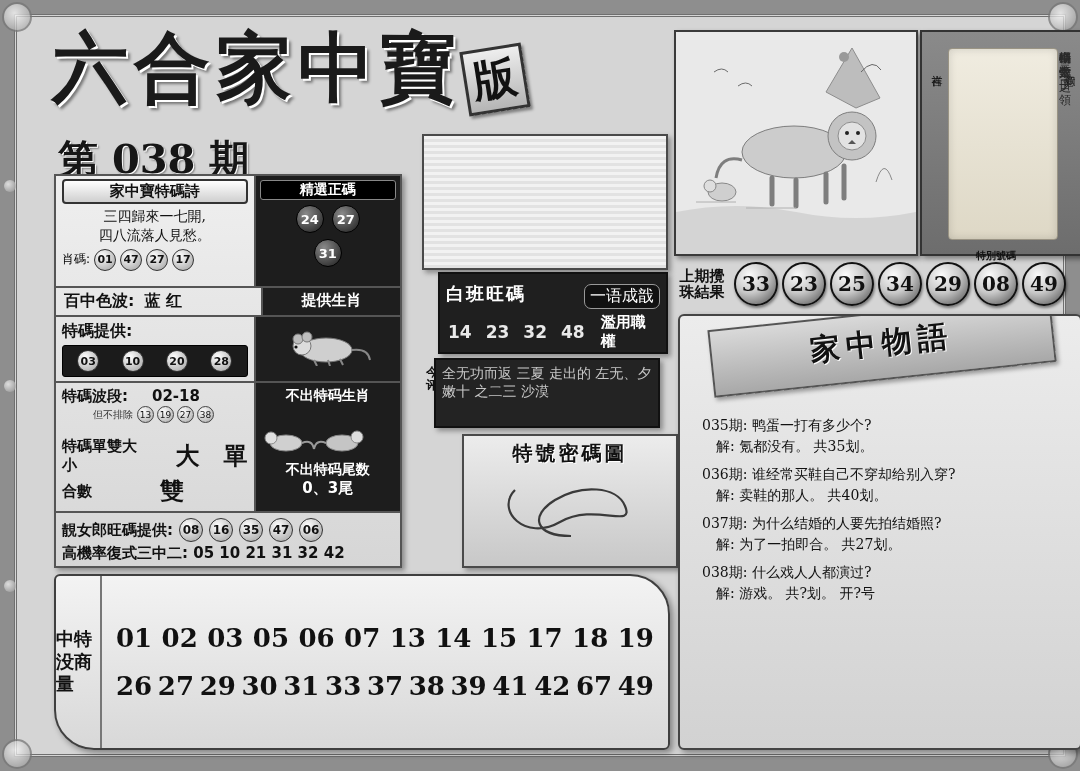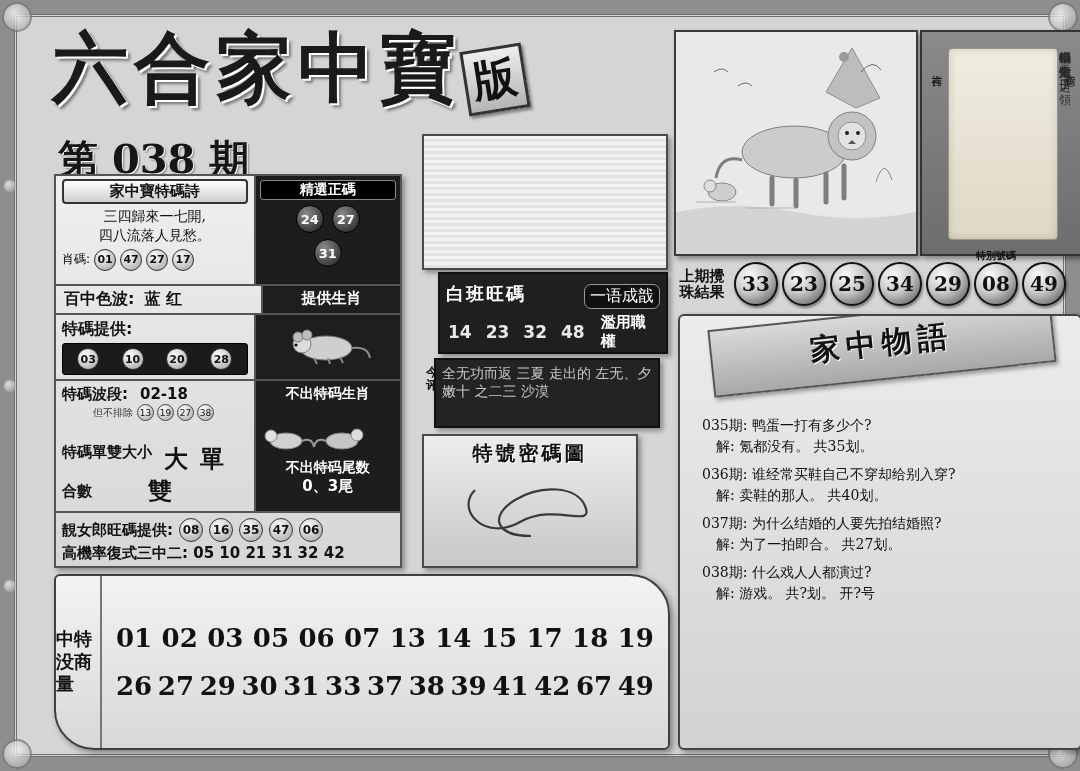--- a/index.html
+++ b/index.html
@@ -115,21 +115,21 @@
   .sec-title{font-size:16px;font-weight:bold;color:#111;margin-bottom:3px;}
   .dark-strip{
     background:#1b1b1b;border:1px solid #000;border-radius:3px;
     padding:4px 3px;display:flex;justify-content:space-around;
   }
   .mouse-art{height:48px;display:flex;align-items:center;justify-content:center;font-size:30px;color:#e8e8e8;}
 
   .lp-bot{display:flex;flex:1;}
   .lp-bot-l{width:58%;border-right:2px solid #555;padding:4px 6px;box-sizing:border-box;font-size:14px;color:#111;}
   .lp-bot-r{width:42%;padding:4px 4px;box-sizing:border-box;background:#1d1d1d;color:#fff;font-size:13px;text-align:center;}
-  .row-small{display:flex;align-items:baseline;gap:12px;font-size:15px;font-weight:bold;}
+  .row-small{display:flex;align-items:baseline;gap:24px;font-size:15px;font-weight:bold;}
   .tiny{font-size:10px;color:#333;font-weight:normal;}
   .mini-balls{display:flex;gap:3px;margin-left:4px;}
   .mini-ball{
     width:15px;height:15px;border-radius:50%;border:1px solid #444;
     background:radial-gradient(circle at 35% 30%,#fff,#a5a5a5);
     font-size:9px;display:flex;align-items:center;justify-content:center;color:#111;
   }
   .big-char{font-size:24px;font-weight:bold;font-family:"DejaVu Serif",serif;}
 
   .lp-lastrows{border-top:2px solid #555;padding:3px 6px;box-sizing:border-box;}
@@ -163,21 +163,21 @@
   .m2{left:416px;top:258px;width:226px;height:78px;background:#1f1f1f;border-color:#111;}
   .m2 .m2-top{display:flex;justify-content:space-between;align-items:center;padding:4px 6px;}
   .m2-title{color:#fff;font-size:18px;font-weight:bold;letter-spacing:2px;
     font-family:"DejaVu Serif",serif;}
   .m2-tag{background:#111;color:#fff;border:1px solid #999;border-radius:7px;font-size:16px;padding:1px 5px;margin-top:6px;}
   .m2-nums{display:flex;gap:14px;padding:2px 8px;color:#e9e9e9;font-size:17px;font-weight:bold;}
   .m2-right{color:#fff;font-size:15px;font-weight:bold;padding:0 8px;}
   .m3{left:412px;top:344px;width:222px;height:66px;background:#232323;border-color:#111;}
   .m3 .m3-txt{color:#d8d8d8;font-size:14px;line-height:1.25;padding:5px 6px;
     font-family:"DejaVu Serif",serif;opacity:.9;}
-  .m4{left:400px;top:420px;width:212px;height:130px;background:linear-gradient(180deg,#ececec,#c8c8c8);}
+  .m4{left:440px;top:420px;width:212px;height:130px;background:linear-gradient(180deg,#ececec,#c8c8c8);}
   .m4-title{text-align:center;font-size:20px;font-weight:bold;color:#111;letter-spacing:3px;
     font-family:"DejaVu Serif",serif;padding-top:4px;text-shadow:1px 1px 0 #fff;}
   .m4-art{display:flex;align-items:center;justify-content:center;height:86px;}
 
   .mid-label{
     position:absolute;left:404px;top:352px;width:26px;font-size:12px;color:#111;line-height:1.1;
     font-weight:bold;
   }
 
   
@@ -349,21 +349,21 @@
           </div>
           <div style="display:flex;align-items:center;margin-left:31px;">
             <span class="tiny">但不排除</span>
             <span class="mini-balls">
               <span class="mini-ball">13</span>
               <span class="mini-ball">19</span>
               <span class="mini-ball">27</span>
               <span class="mini-ball">38</span>
             </span>
           </div>
-          <div class="row-small" style="margin-top:22px;align-items:flex-start;">
+          <div class="row-small" style="margin-top:14px;align-items:center;">
             <span>特碼單雙大小</span>
             <span class="big-char">大</span>
             <span class="big-char">單</span>
           </div>
           <div class="row-small" style="align-items:center;">
             <span>合數</span>
             <span class="big-char" style="margin-left:44px">雙</span>
           </div>
         </div>
         <div class="lp-bot-r">

